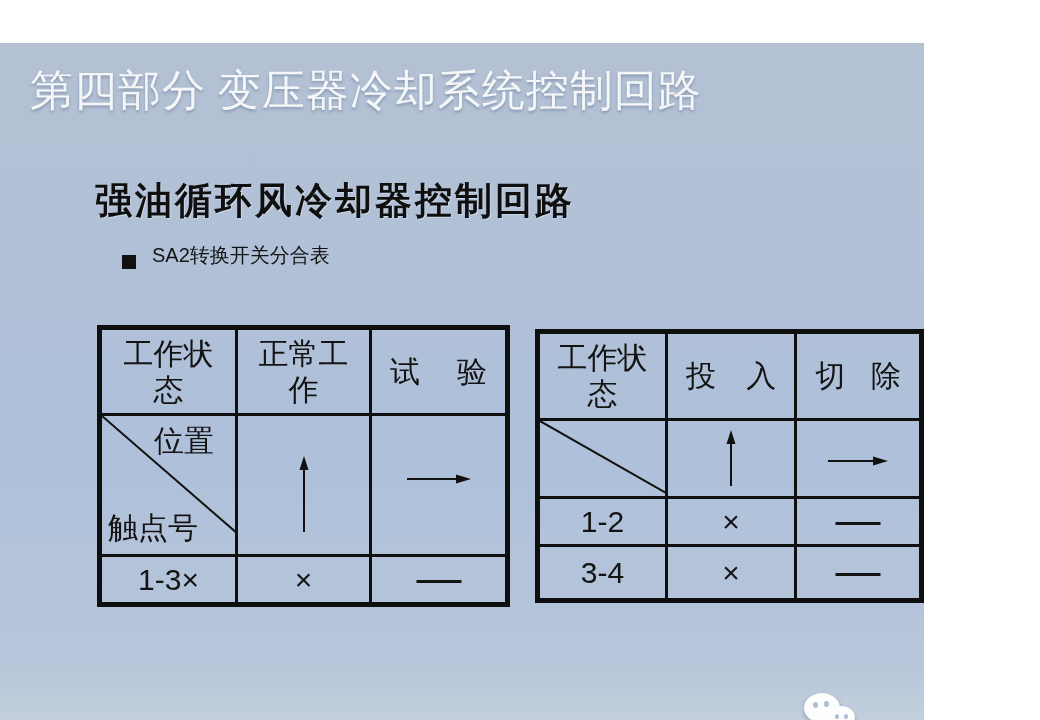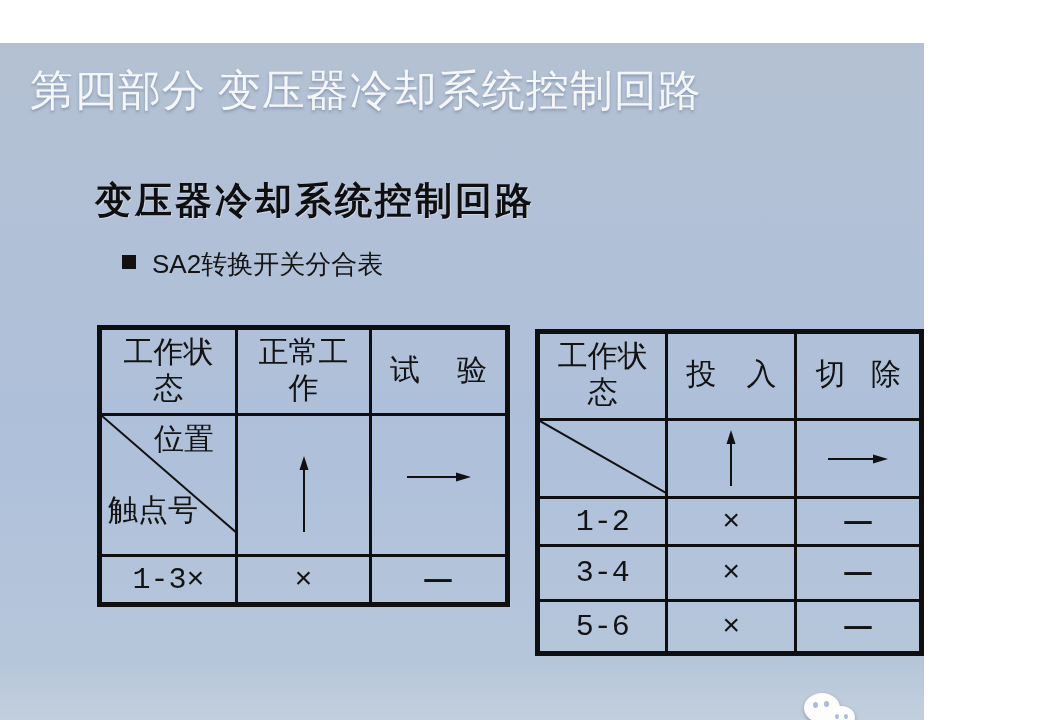--- a/index.html
+++ b/index.html
@@ -16,39 +16,39 @@
   }
   .section-heading {
     position:absolute; left:95px; top:134px; font-size:37px; line-height:48px;
     font-weight:bold; color:#0f0f0f; letter-spacing:3px; white-space:nowrap;
     text-shadow:1px 1px 0 rgba(230,236,245,0.5);
   }
   .bullet-square {
     position:absolute; left:122px; top:212px; width:14px; height:14px; background:#111;
   }
   .table-label {
-    position:absolute; top:205px; font-size:26px; line-height:32px; color:#141414; white-space:nowrap;
+    position:absolute; top:196px; font-size:20px; line-height:32px; color:#141414; white-space:nowrap;
   }
   .label-sa2 { left:152px; }
   .label-sl  { left:595px; }
 
   table.switch { position:absolute; border-collapse:collapse; table-layout:fixed;
-                 border:5px solid #0f0f0f;font-family:Liberation Mono, monospace; }
+                 border:5px solid #0f0f0f; }
   table.switch td { border:3px solid #0f0f0f; text-align:center; vertical-align:middle;
                     font-size:30px; line-height:36px; color:#131313; padding:0; overflow:hidden; }
   .tbl-sa2 { left:97px;  top:282px; }
   .tbl-sl  { left:535px; top:286px; }
 
   .wrap-head { display:inline-block; max-width:100px; text-align:center; }
   .spread { display:block; text-align:justify; text-align-last:justify; padding:0 18px; }
 
   td.corner-cell { position:relative; }
   .corner-svg { position:absolute; left:0; top:0; }
   .corner-top-label    { position:absolute; left:52px; top:7px; font-size:30px; }
-  .corner-bottom-label { position:absolute; left:6px; bottom:24px; font-size:30px; white-space:nowrap; }
+  .corner-bottom-label { position:absolute; left:6px; bottom:8px; font-size:30px; white-space:nowrap; }
 
   .arrow-svg { display:inline-block; vertical-align:middle; }
   .nudge-down { position:relative; top:10px; }
   .nudge-up   { position:relative; top:-8px; }
 
   .cross-cell { font-size:32px; }
   .dash { display:inline-block; transform:scaleX(1.5); font-weight:600; }
 
   .watermark { position:absolute; left:804px; top:648px; width:240px; height:48px; }
   .wm-icon { position:absolute; left:0; top:2px; width:56px; height:42px;
@@ -68,21 +68,21 @@
   .wm-text { position:absolute; left:58px; top:6px; font-size:28px; line-height:34px;
              color:#f2f4f6; white-space:nowrap; text-shadow:0 2px 3px rgba(70,90,120,0.55); }
 </style>
 </head>
 <body>
 
 <div class="slide">
 
   <div class="page-title">第四部分 变压器冷却系统控制回路</div>
 
-  <div class="section-heading">变压器冷却系统控制回路</div>
+  <div class="section-heading">强油循环风冷却器控制回路</div>
 
   <span class="bullet-square"></span>
   <div class="table-label label-sa2">SA2转换开关分合表</div>
 
   <table class="switch tbl-sa2">
     <colgroup>
         <col style="width:137px">
         <col style="width:134px">
         <col style="width:137px">
       </colgroup>
@@ -161,25 +161,20 @@
     <tr style="height:48px">
       <td>1-2</td>
       <td class="cross-cell">×</td>
       <td><span class="dash">—</span></td>
     </tr>
     <tr style="height:55px">
       <td>3-4</td>
       <td class="cross-cell">×</td>
       <td><span class="dash">—</span></td>
     </tr>
-    <tr style="height:53px">
-      <td>5-6</td>
-      <td class="cross-cell">×</td>
-      <td><span class="dash">—</span></td>
-    </tr>
   </tbody>
     </table>
 
   <div class="watermark">
     <div class="wm-icon">
       <div class="bubble-big">
         <span class="eye eye-b1"></span>
         <span class="eye eye-b2"></span>
       </div>
       <div class="tail-big"></div>

